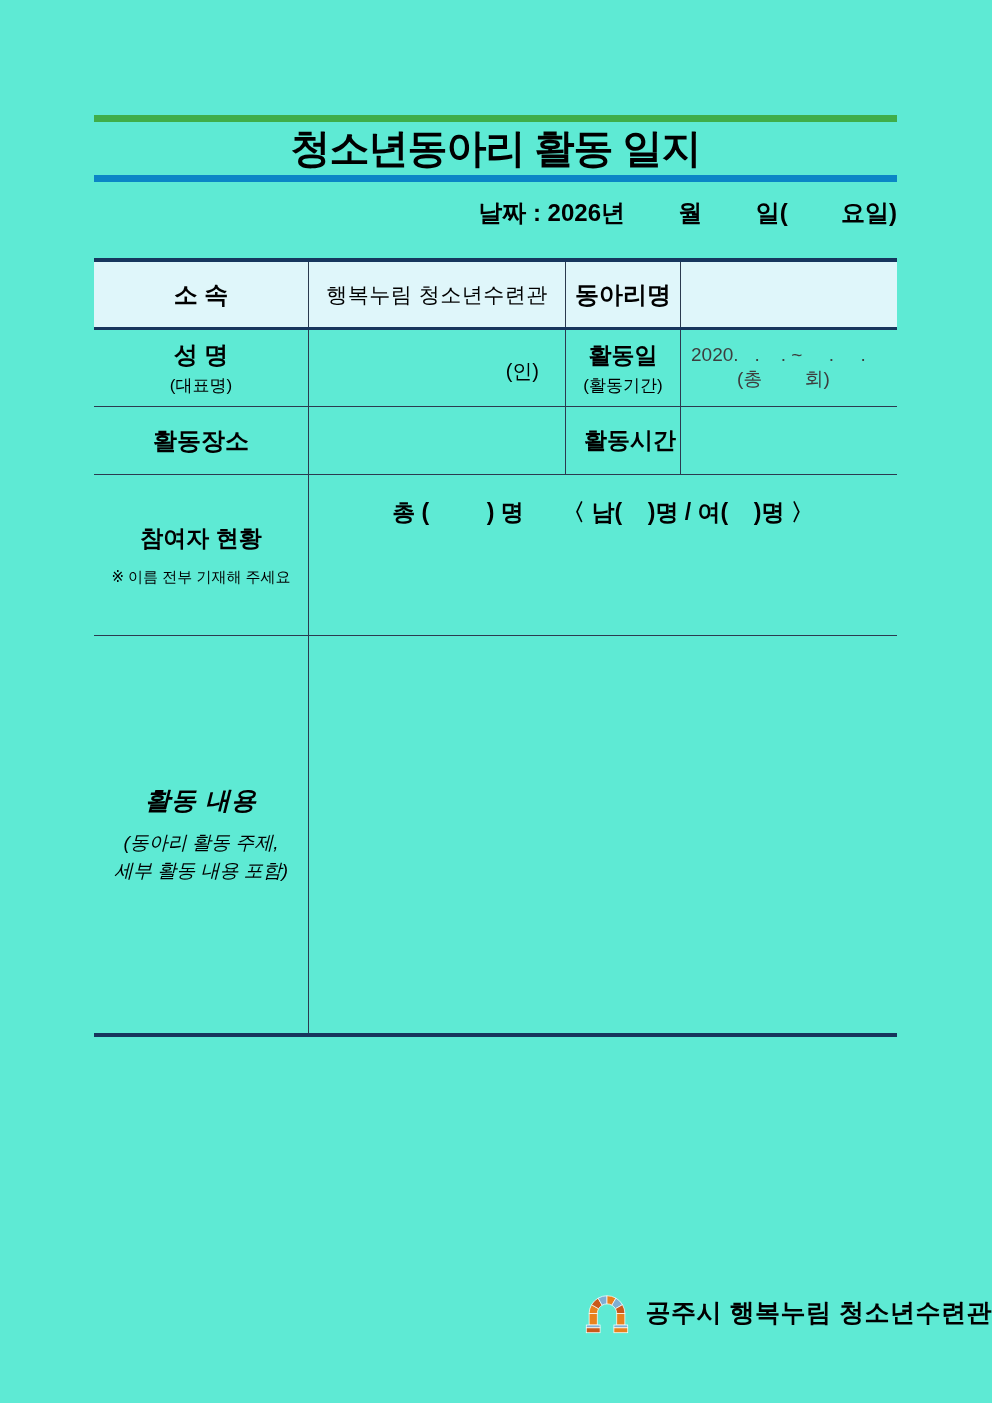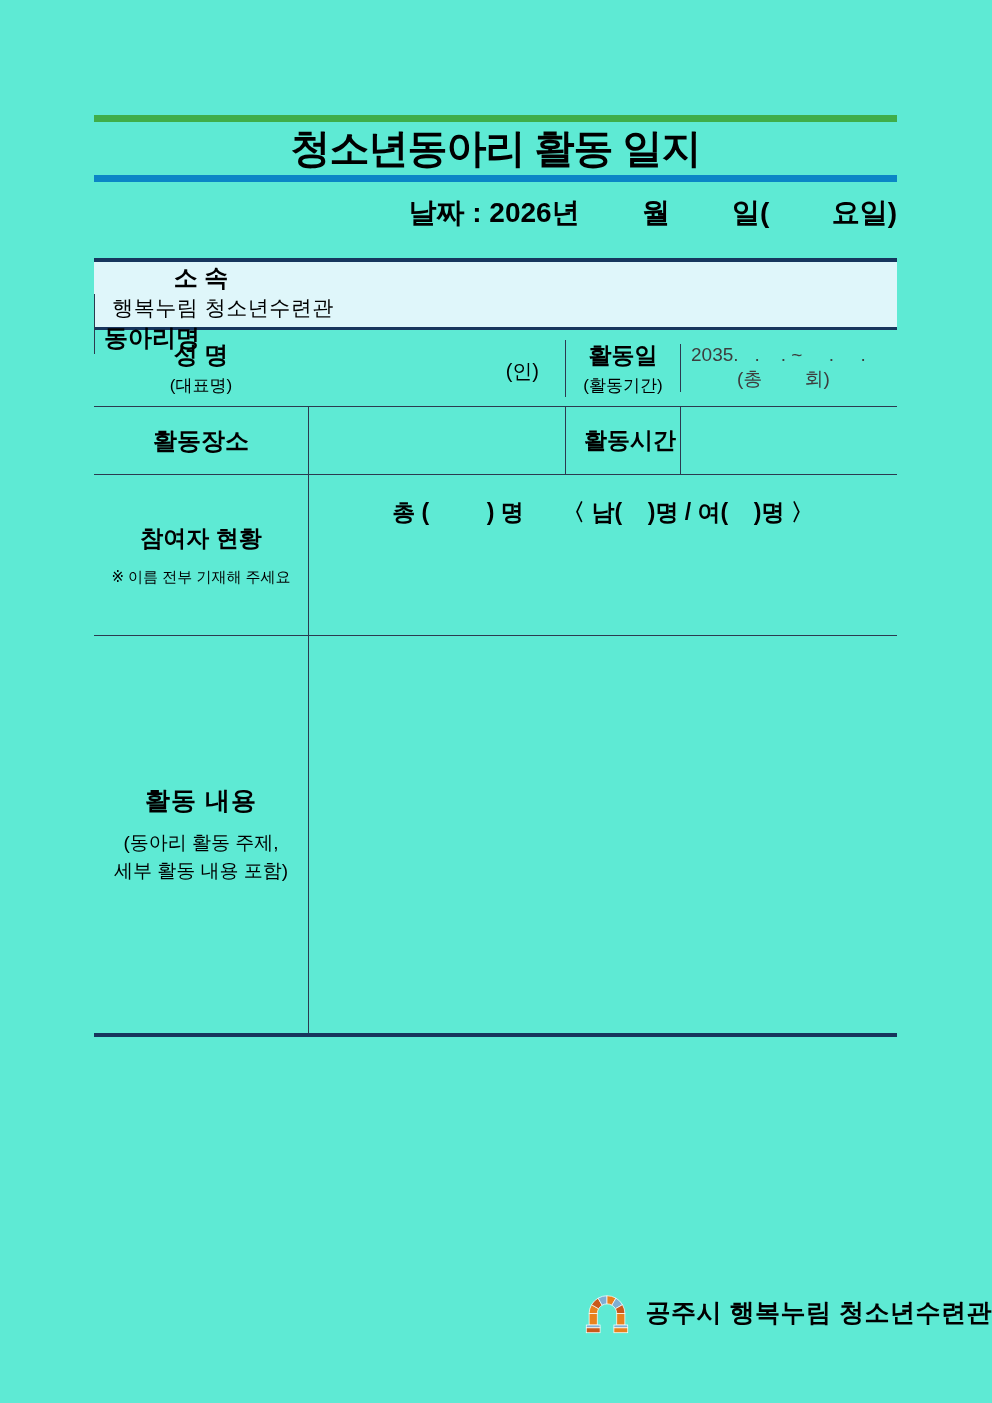--- a/index.html
+++ b/index.html
@@ -18,36 +18,36 @@
   .rule-green{top:115px;background:#3FAE49;}
   .rule-blue{top:175px;background:#0B86C6;}
   .doc-title{
     position:absolute;left:94px;top:122px;width:803px;height:52px;
     line-height:52px;text-align:center;
     font-size:40px;font-weight:800;letter-spacing:-1px;margin:0;
   }
   .date-line{
     position:absolute;left:94px;top:196px;width:803px;height:34px;
     line-height:34px;text-align:right;
-    font-size:28px;font-weight:bold;white-space:pre;
+    font-size:24px;font-weight:bold;white-space:pre;
   }
   
   .tbl{
     position:absolute;left:94px;top:258px;width:803px;
     border-top:4px solid #17365D;
     border-bottom:4px solid #17365D;
     box-sizing:border-box;
   }
   .trow{display:flex;border-bottom:1px solid #2B3A4F;}
   .trow:last-child{border-bottom:none;}
-  .trow-header{background:#DFF6FA;border-bottom:3px solid #17365D;height:65px;flex-direction:column;}
-  .trow-name{height:76px;align-items:center;}
+  .trow-header{background:#DFF6FA;border-bottom:3px solid #17365D;height:65px;}
+  .trow-name{height:76px;}
   .trow-place{height:67px;}
   .trow-part{height:160px;}
-  .trow-content{height:397px;}
+  .trow-content{height:397px;font-style:italic;}
   .trow-result{height:120px;}
   .trow-note{height:118px;}
   .cell{box-sizing:border-box;display:flex;flex-direction:column;justify-content:center;align-items:center;}
   .c1{width:214px;}
   .c2{width:257px;border-left:1px solid #2B3A4F;}
   .c3{width:115px;border-left:1px solid #2B3A4F;}
   .c4{flex:1;border-left:1px solid #2B3A4F;}
   .cmerge{flex:1;border-left:1px solid #2B3A4F;}
   .lbl{font-size:24px;font-weight:bold;}
   .lbl-big{font-size:25px;font-weight:bold;letter-spacing:1px;}
@@ -100,21 +100,21 @@
         <span class="sub">(대표명)</span>
       </div>
       <div class="cell c2 cell-sign">
         <span class="sign">(인)</span>
       </div>
       <div class="cell c3">
         <span class="lbl" style="font-size:23px;">활동일</span>
         <span class="sub">(활동기간)</span>
       </div>
       <div class="cell c4 actdate">
-        <span class="line1">2035.   .    . ~     .     .</span>
+        <span class="line1">2020.   .    . ~     .     .</span>
         <span class="line2">(총        회)</span>
       </div>
     </div>
 
     <div class="trow trow-place">
       <div class="cell c1 lbl">활동장소</div>
       <div class="cell c2"></div>
       <div class="cell c3 lbl" style="font-size:23px;padding-left:14px;">활동시간</div>
       <div class="cell c4"></div>
     </div>

